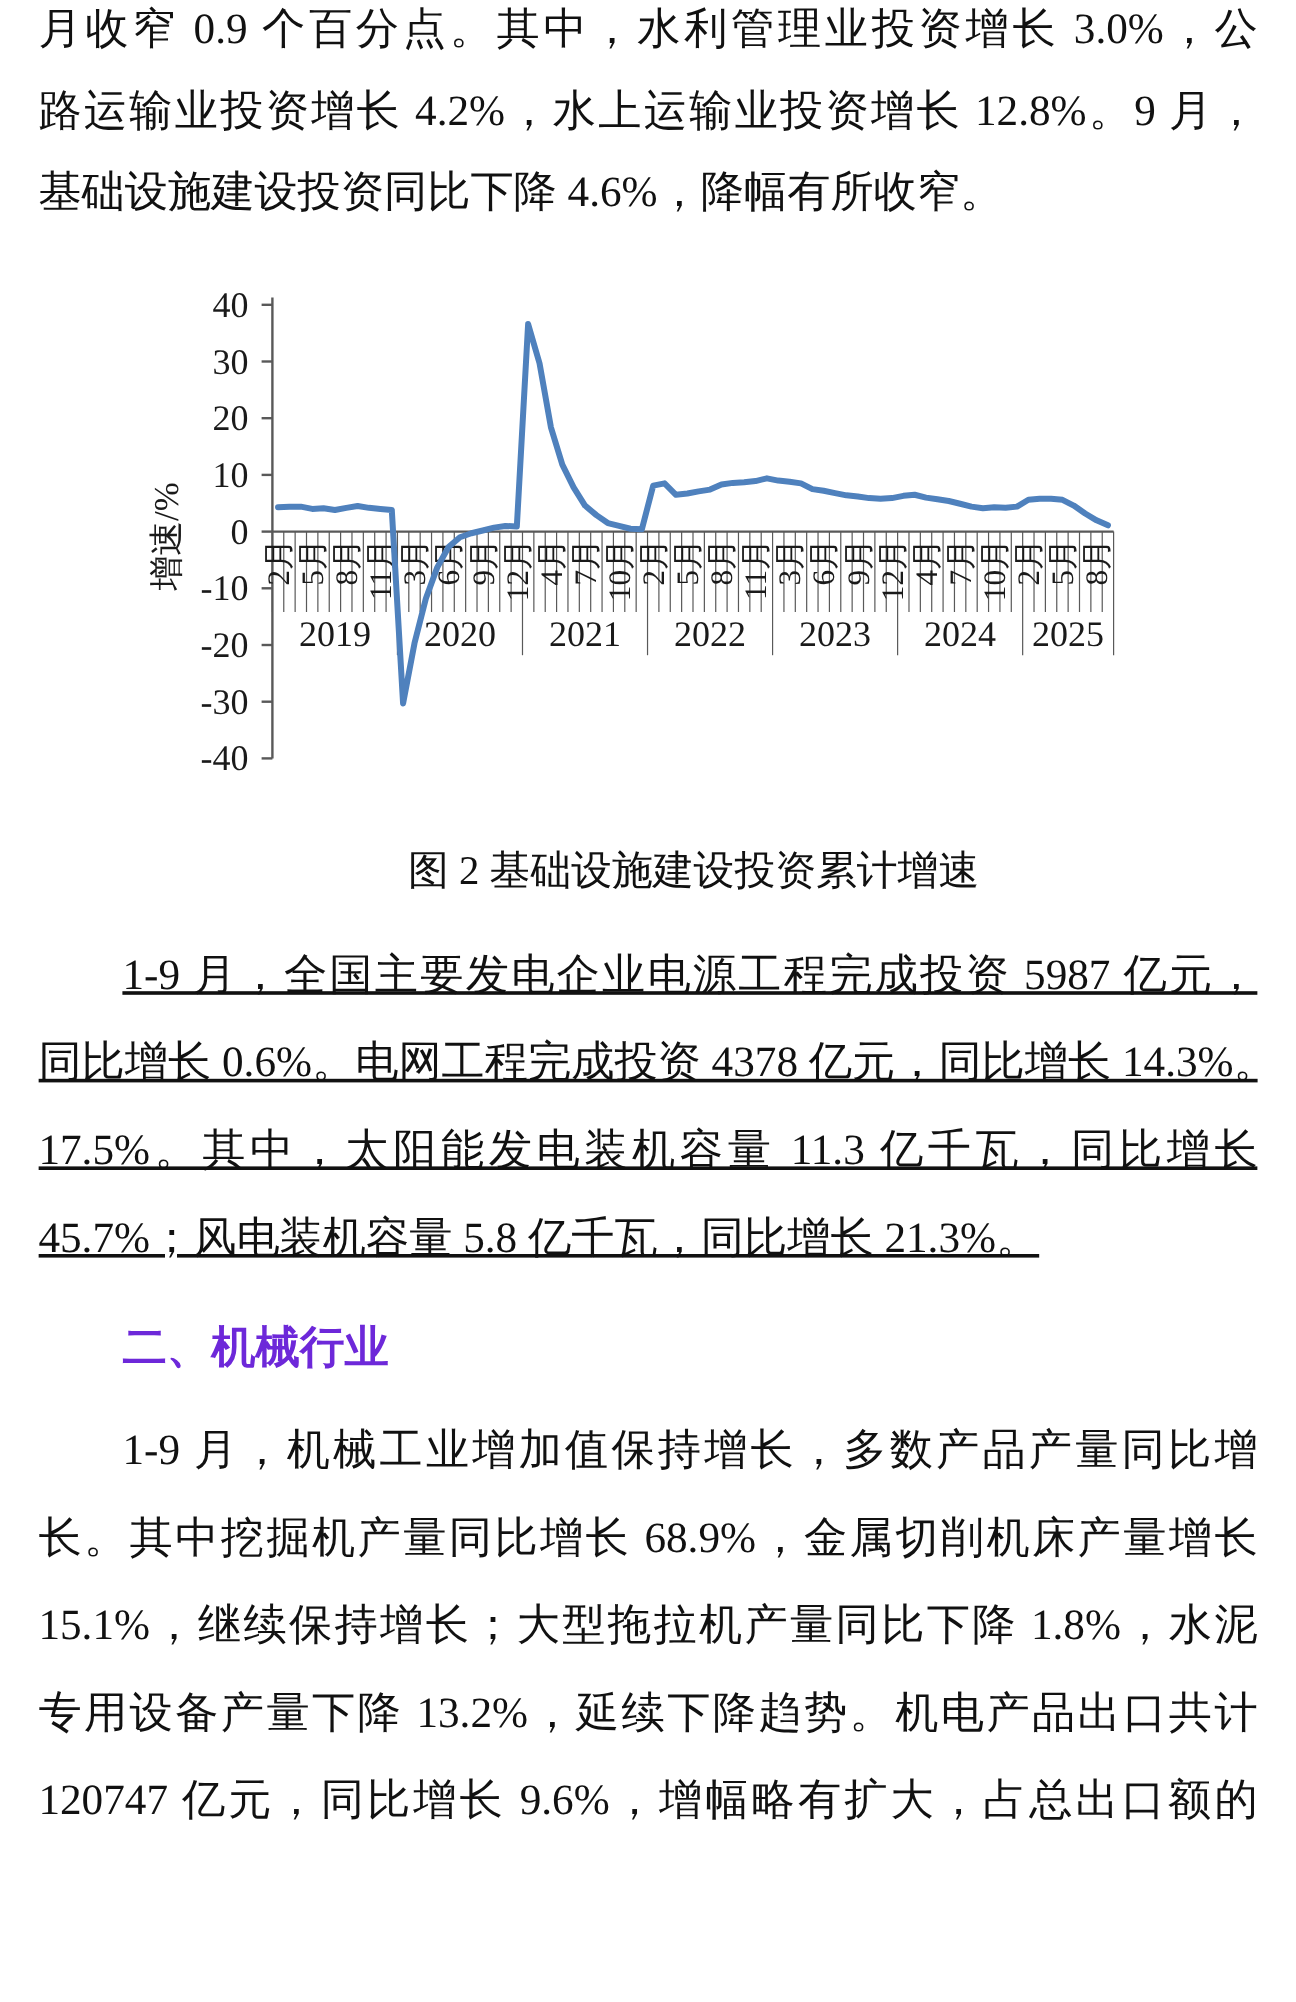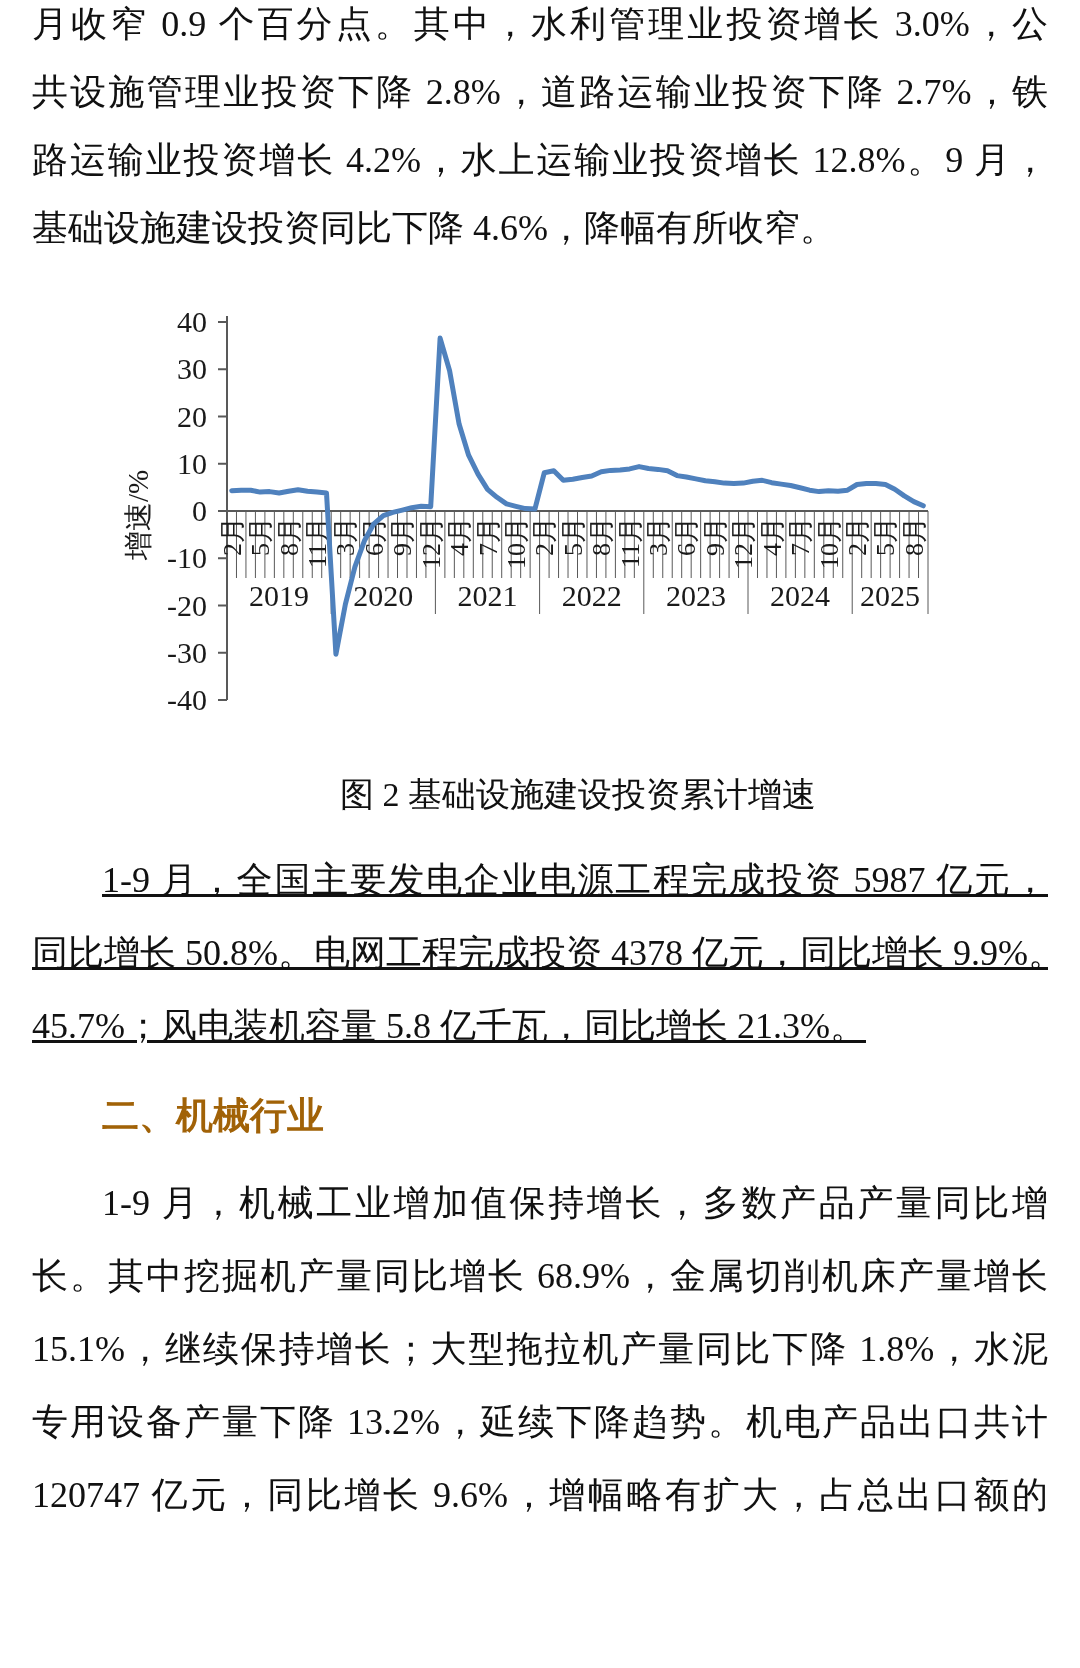--- a/index.html
+++ b/index.html
@@ -22,32 +22,31 @@
   figure{margin:0;padding:0;}
   #fig{margin-top:8px;}
   #fig svg{display:block;margin-left:-32px;}
   svg text{font-family:"Liberation Serif","DejaVu Serif",serif;fill:#1a1a1a;}
   .caption{
     margin-top:55px;font-size:34px;line-height:40px;text-align:center;
     position:relative;left:38px;white-space:nowrap;
   }
   #p2{margin-top:29px;text-decoration:underline;}
   h2.sec{
-    margin:19px 0 0 0;font-family:Liberation Mono, monospace;
+    margin:19px 0 0 0;font-family:Liberation Serif, serif;
     font-weight:bold;font-size:37px;line-height:73px;text-indent:70px;
-    color:#a16207;white-space:nowrap;
+    color:#6d28d9;white-space:nowrap;
   }
   #p3{margin-top:12px;}
 </style>
 </head>
 <body>
 
 <p class="para" id="p1">
   <span class="line" style="display:block">月收窄 0.9 个百分点。其中，水利管理业投资增长 3.0%，公</span>
-  <span class="line" style="display:block">共设施管理业投资下降 2.8%，道路运输业投资下降 2.7%，铁</span>
   <span class="line" style="display:block">路运输业投资增长 4.2%，水上运输业投资增长 12.8%。9 月，</span>
   <span class="line last" style="display:block">基础设施建设投资同比下降 4.6%，降幅有所收窄。</span>
 </p>
 
 <figure id="fig">
   <svg id="chart" width="1080" height="450" viewBox="0 0 1080 450" role="img">
       <line x1="227" y1="241" x2="227" y2="308" stroke="#595959" stroke-width="1"></line>
       <line x1="236.47297297297297" y1="241" x2="236.47297297297297" y2="308" stroke="#595959" stroke-width="1"></line>
       <line x1="245.94594594594594" y1="241" x2="245.94594594594594" y2="308" stroke="#595959" stroke-width="1"></line>
       <line x1="255.4189189189189" y1="241" x2="255.4189189189189" y2="308" stroke="#595959" stroke-width="1"></line>
@@ -182,21 +181,22 @@
       <text x="890.1" y="336" text-anchor="middle" font-size="30">2025</text>
       <line x1="928" y1="308" x2="928" y2="344" stroke="#595959" stroke-width="1"></line>
       <polyline points="231.7,220.7 241.2,220.2 250.7,220.2 260.2,222.1 269.6,221.6 279.1,223.0 288.6,221.2 298.0,219.7 307.5,221.2 317.0,222.1 326.5,223.0 335.9,384.2 345.4,334.1 354.9,296.8 364.4,270.8 373.8,253.8 383.3,245.7 392.8,242.4 402.3,240.1 411.7,237.7 421.2,236.3 430.7,236.7 440.1,68.1 449.6,100.7 459.1,154.1 468.6,185.2 478.0,204.1 487.5,219.3 497.0,227.3 506.5,233.9 515.9,236.3 525.4,238.6 534.9,239.1 544.3,202.7 553.8,200.8 563.3,210.3 572.8,209.3 582.2,207.5 591.7,206.0 601.2,201.8 610.7,200.4 620.1,199.9 629.6,198.9 639.1,196.6 648.5,198.5 658.0,199.4 667.5,200.8 677.0,205.6 686.4,207.0 695.9,208.9 705.4,210.8 714.9,211.7 724.3,213.1 733.8,213.6 743.3,213.1 752.8,211.2 762.2,210.3 771.7,212.7 781.2,214.1 790.6,215.5 800.1,217.8 809.6,220.2 819.1,221.6 828.5,220.7 838.0,221.2 847.5,220.2 857.0,214.5 866.4,213.6 875.9,213.6 885.4,214.5 894.8,219.3 904.3,225.9 913.8,231.6 923.3,235.8" fill="none" stroke="#4F81BD" stroke-width="5" stroke-linejoin="round" stroke-linecap="round"></polyline>
       <text transform="translate(148,245) rotate(-90)" text-anchor="middle" font-size="29">增速/%</text>
     </svg>
   <figcaption class="caption">图 2  基础设施建设投资累计增速</figcaption>
 </figure>
 
 <p class="para" id="p2">
   <span class="line indent" style="display:block">1-9 月，全国主要发电企业电源工程完成投资 5987 亿元，</span>
-  <span class="line" style="display:block">同比增长 50.8%。电网工程完成投资 4378 亿元，同比增长 9.9%。</span>
+  <span class="line" style="display:block">同比增长 0.6%。电网工程完成投资 4378 亿元，同比增长 14.3%。</span>
+  <span class="line" style="display:block">17.5%。其中，太阳能发电装机容量 11.3 亿千瓦，同比增长</span>
   <span class="line last" style="display:block">45.7%；风电装机容量 5.8 亿千瓦，同比增长 21.3%。</span>
 </p>
 
 <h2 class="sec">二、机械行业</h2>
 
 <p class="para" id="p3">
   <span class="line indent" style="display:block">1-9 月，机械工业增加值保持增长，多数产品产量同比增</span>
   <span class="line" style="display:block">长。其中挖掘机产量同比增长 68.9%，金属切削机床产量增长</span>
   <span class="line" style="display:block">15.1%，继续保持增长；大型拖拉机产量同比下降 1.8%，水泥</span>
   <span class="line" style="display:block">专用设备产量下降 13.2%，延续下降趋势。机电产品出口共计</span>

